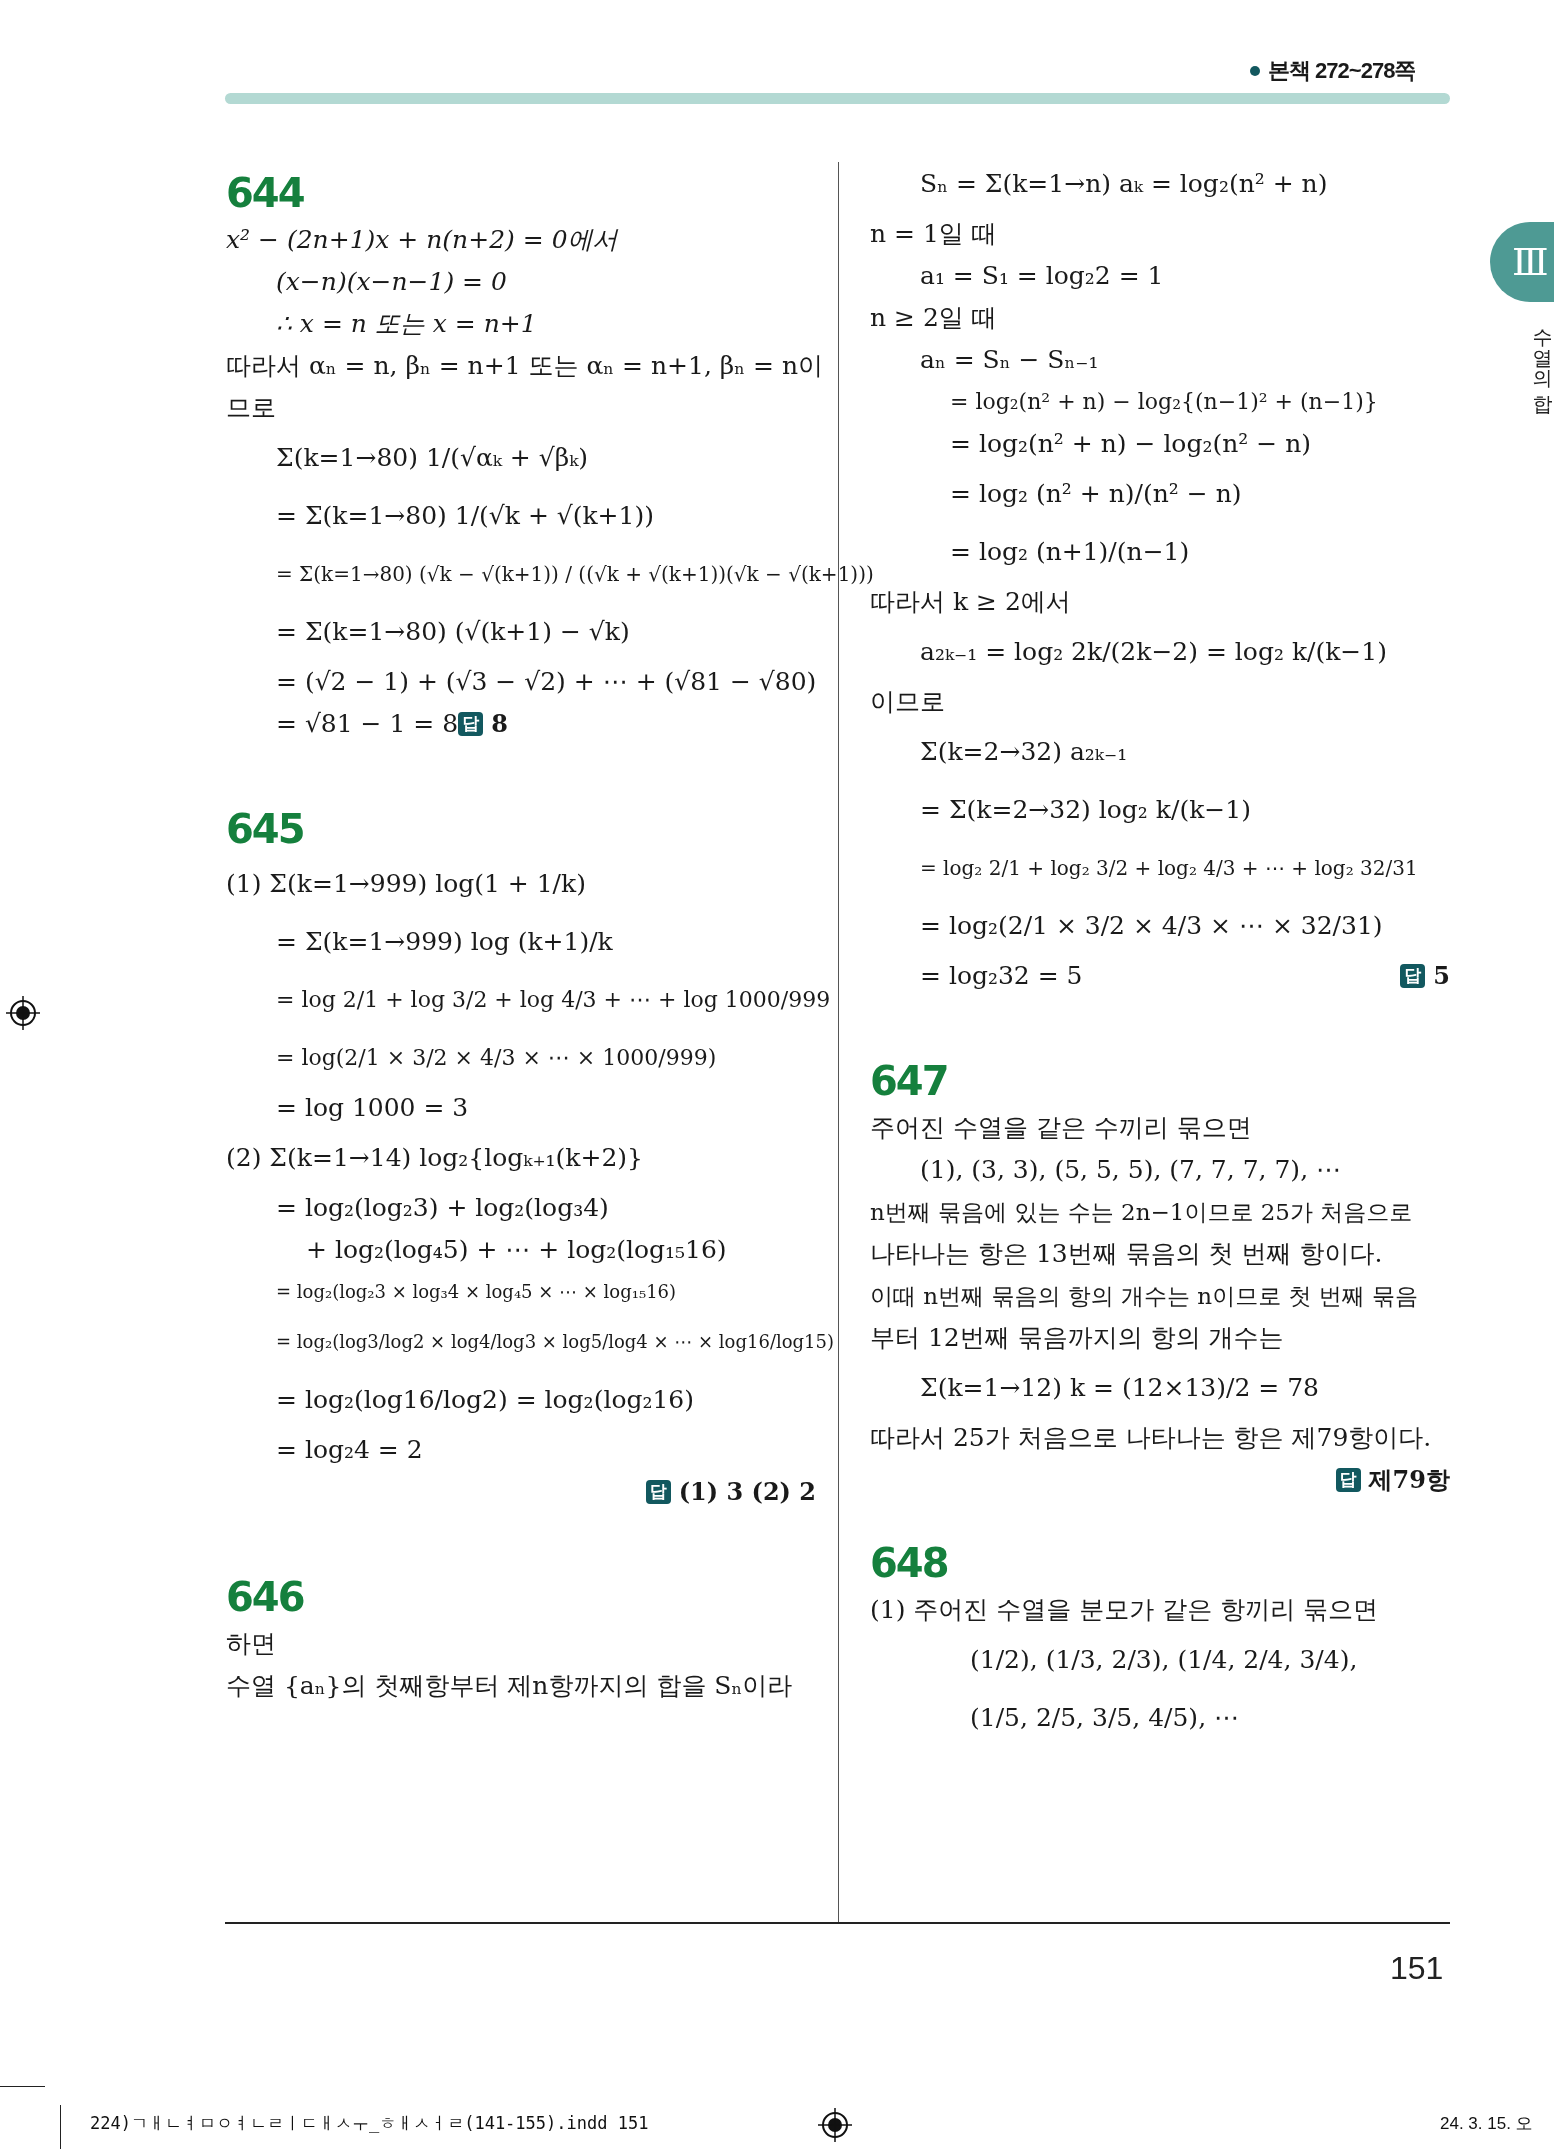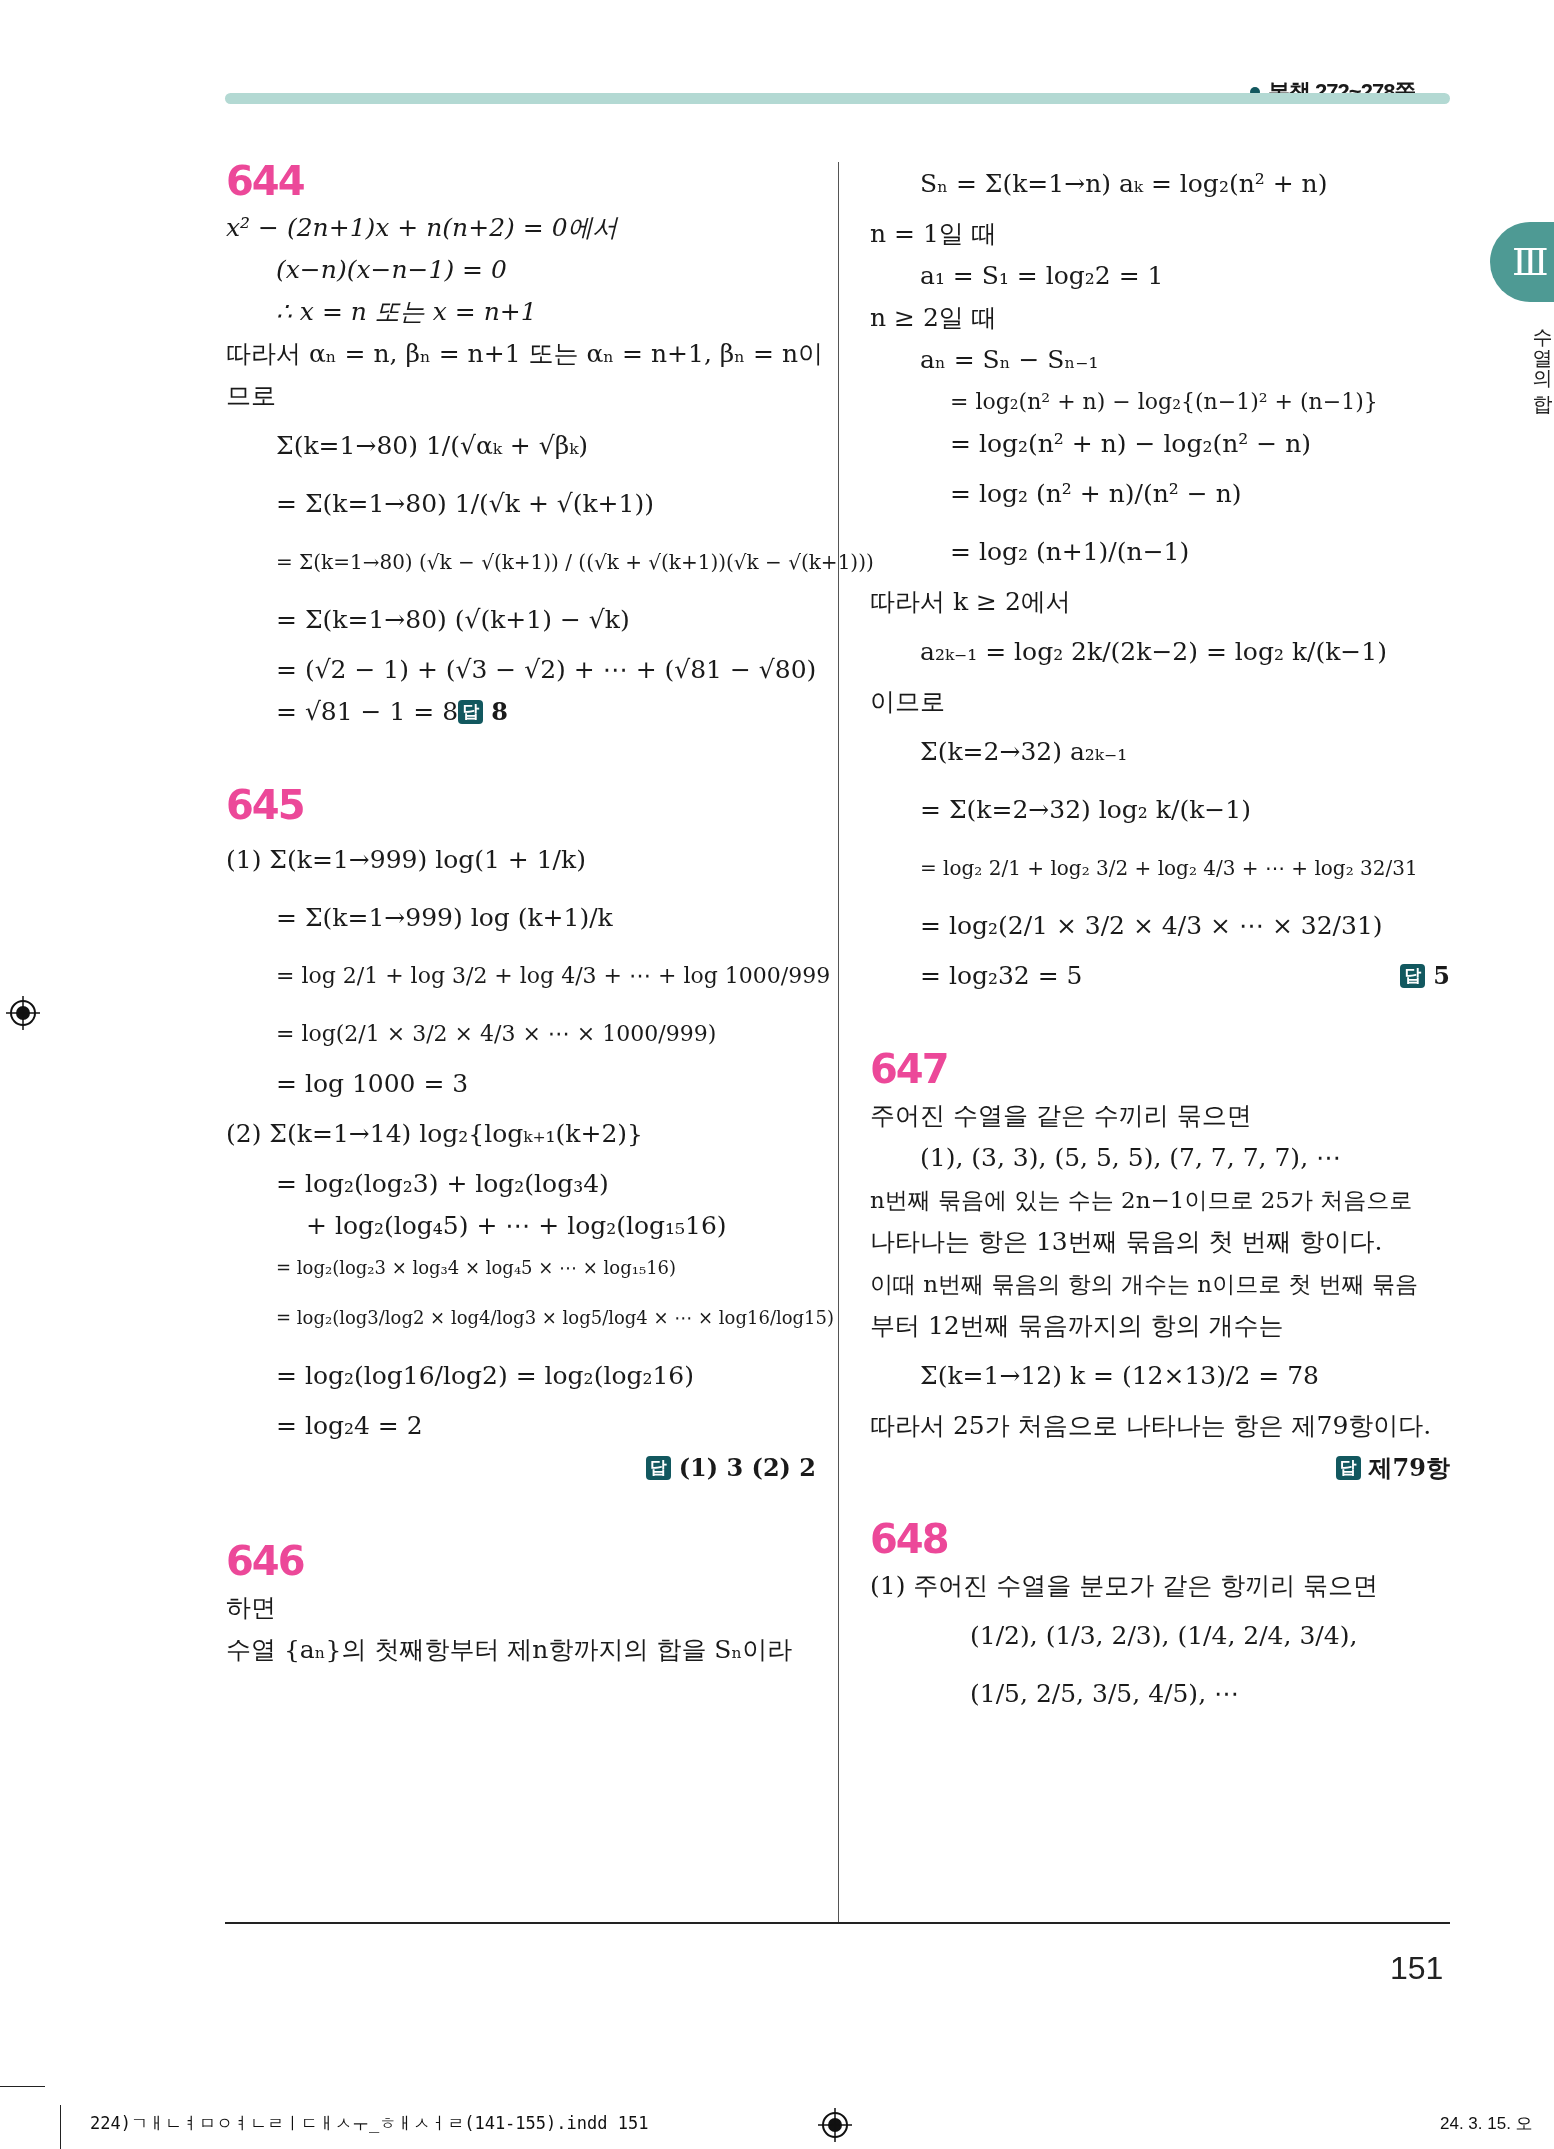--- a/index.html
+++ b/index.html
@@ -1,29 +1,29 @@
 <!DOCTYPE html>
 <html><head>
 <meta charset="utf-8">
 <style>
   html, body { margin:0; padding:0; background:#ffffff; }
   body { width:1554px; height:2149px; position:relative; overflow:hidden;
          font-family:"DejaVu Serif", "Liberation Serif", serif; color:#1a1a1a; }
   .abs { position:absolute; }
-  .section-ref { left:1250px; top:56px; font-family:"Liberation Sans", sans-serif; font-weight:bold; font-size:22px; letter-spacing:-1px; display:flex; align-items:center; gap:8px;margin-top:21px; }
+  .section-ref { left:1250px; top:56px; font-family:"Liberation Sans", sans-serif; font-weight:bold; font-size:22px; letter-spacing:-1px; display:flex; align-items:center; gap:8px; }
   .section-ref .dot { width:10px; height:10px; border-radius:50%; background:#12585f; display:inline-block; }
   .top-bar { left:225px; top:93px; width:1225px; height:11px; border-radius:6px; background:#b3d9d3; }
   .chapter-tab { left:1490px; top:222px; width:80px; height:80px; border-radius:40px 0 0 40px; background:#4e9a94; color:#fff; font-size:38px; font-family:"DejaVu Serif", serif; display:flex; align-items:center; padding-left:22px; box-sizing:border-box; }
   .chapter-name { left:1530px; top:315px; writing-mode:vertical-rl; font-family:"Liberation Sans", sans-serif; font-size:20px; color:#222; }
   .col-divider { left:838px; top:162px; width:1px; height:1760px; background:#555; }
   .bottom-rule { left:225px; top:1922px; width:1225px; height:2px; background:#222; }
   .col { position:absolute; font-size:25px; line-height:42px; }
   .col.left { left:226px; top:155px; width:590px; }
   .col.right { left:870px; top:155px; width:580px; }
-  .pnum { font-family:"DejaVu Sans", sans-serif; font-weight:bold; color:#ec4899; font-size:40px; line-height:52px; letter-spacing:-2px; margin-top:0; }
+  .pnum { font-family:"DejaVu Sans", sans-serif; font-weight:bold; color:#15803d; font-size:40px; line-height:52px; letter-spacing:-2px; margin-top:12px; }
   .line { white-space:nowrap; min-height:42px; }
   .ind1 { padding-left:50px; }
   .ind2 { padding-left:80px; }
   .ind3 { padding-left:100px; }
   .i { font-style:italic; }
   .ans { display:flex; justify-content:flex-end; align-items:center; gap:8px; font-weight:bold; }
   .ans-badge { background:#12585f; color:#fff; font-family:"Liberation Sans", sans-serif; font-size:17px; font-weight:bold; border-radius:4px; padding:0 4px; line-height:24px; }
   .ans-text { font-family:"DejaVu Serif", serif; font-size:24px; }
   .gap { height:46px; }
   .tall { line-height:58px; }

